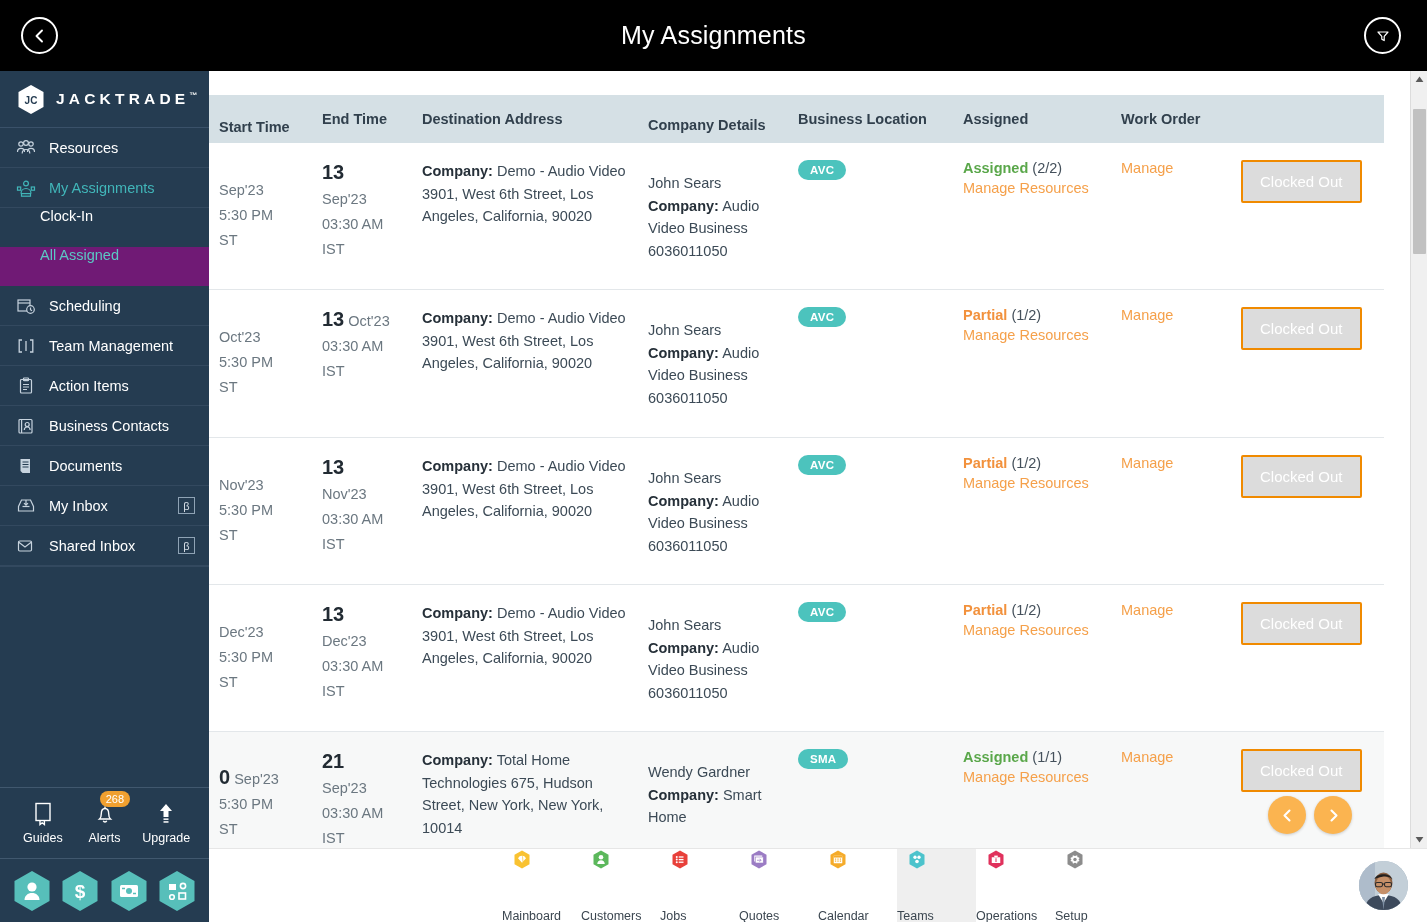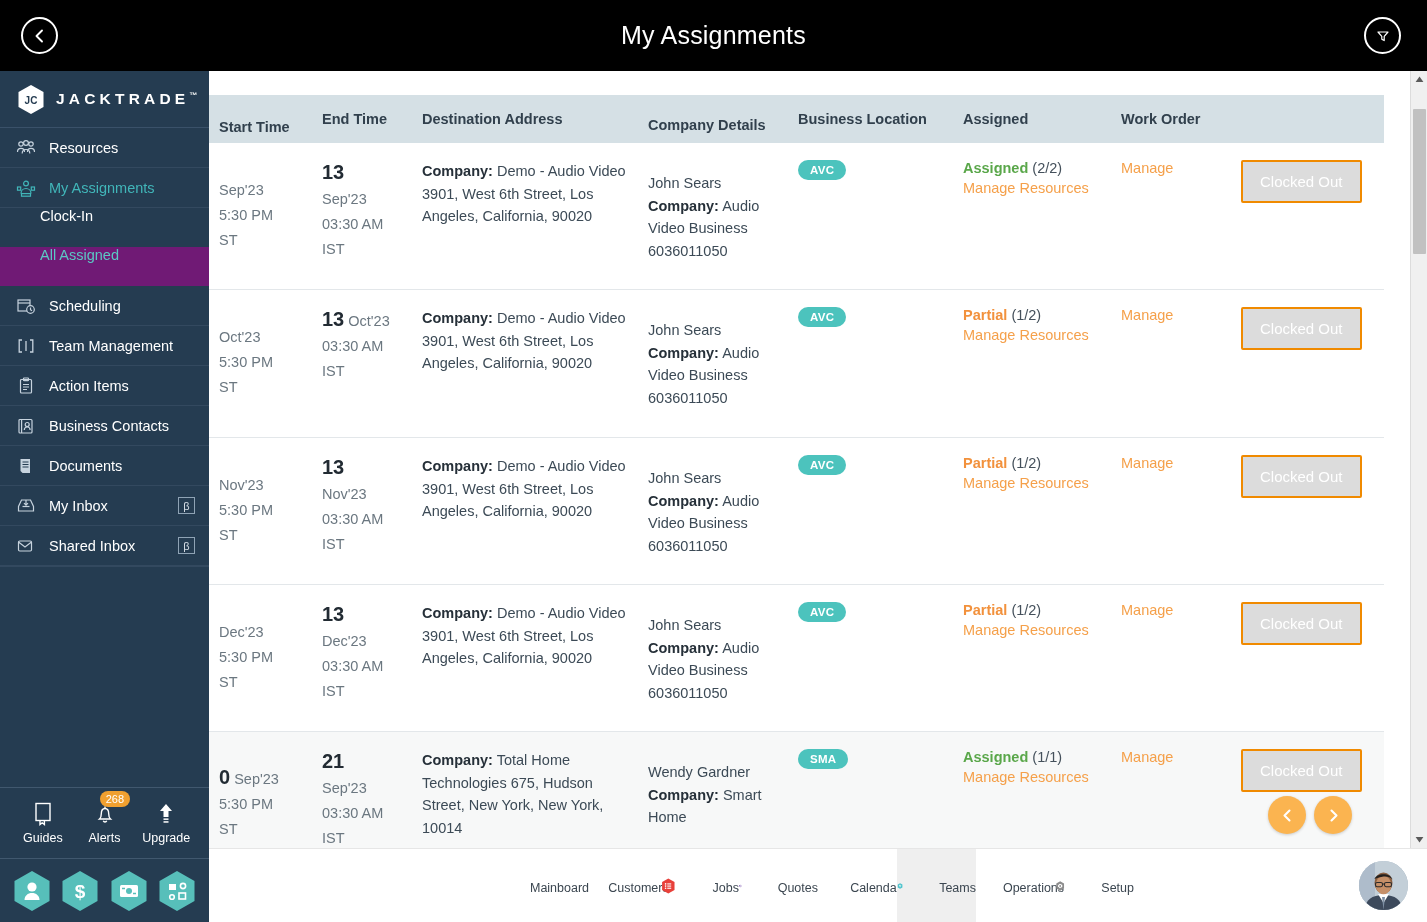--- a/index.html
+++ b/index.html
@@ -170,22 +170,22 @@
     background: #c1c1c1; border-radius: 1px; cursor: pointer;
   }
 
   
   .bottombar {
     position: absolute; left: 209px; top: 848px; width: 1218px; height: 74px;
     background: #ffffff; border-top: 1px solid #e6e6e6;
   }
   .bnav { display: flex; align-items: center; justify-content: center; height: 74px; gap: 0px; }
   .bnav-item {
-    width: 79px; height: 74px; display: flex; flex-direction: row;
-    align-items: center; justify-content: center; cursor: pointer; gap: 36px;
+    width: 79px; height: 74px; display: flex; flex-direction: column;
+    justify-content: center; cursor: pointer; gap: 36px;
   }
   .bnav-item.active { background: #efefef; }
   .bnav-label { font-size: 12.5px; color: #3b4650; margin-top: 3px; }
   .avatar {
     position: absolute; right: 19px; top: 12px; width: 49px; height: 49px;
     border-radius: 50%; overflow: hidden; cursor: pointer;
     background: linear-gradient(160deg,#b9c8d4 0%,#8fa3b3 45%,#cfd8de 100%);
   }
   .hex { display: block; }
 </style>

